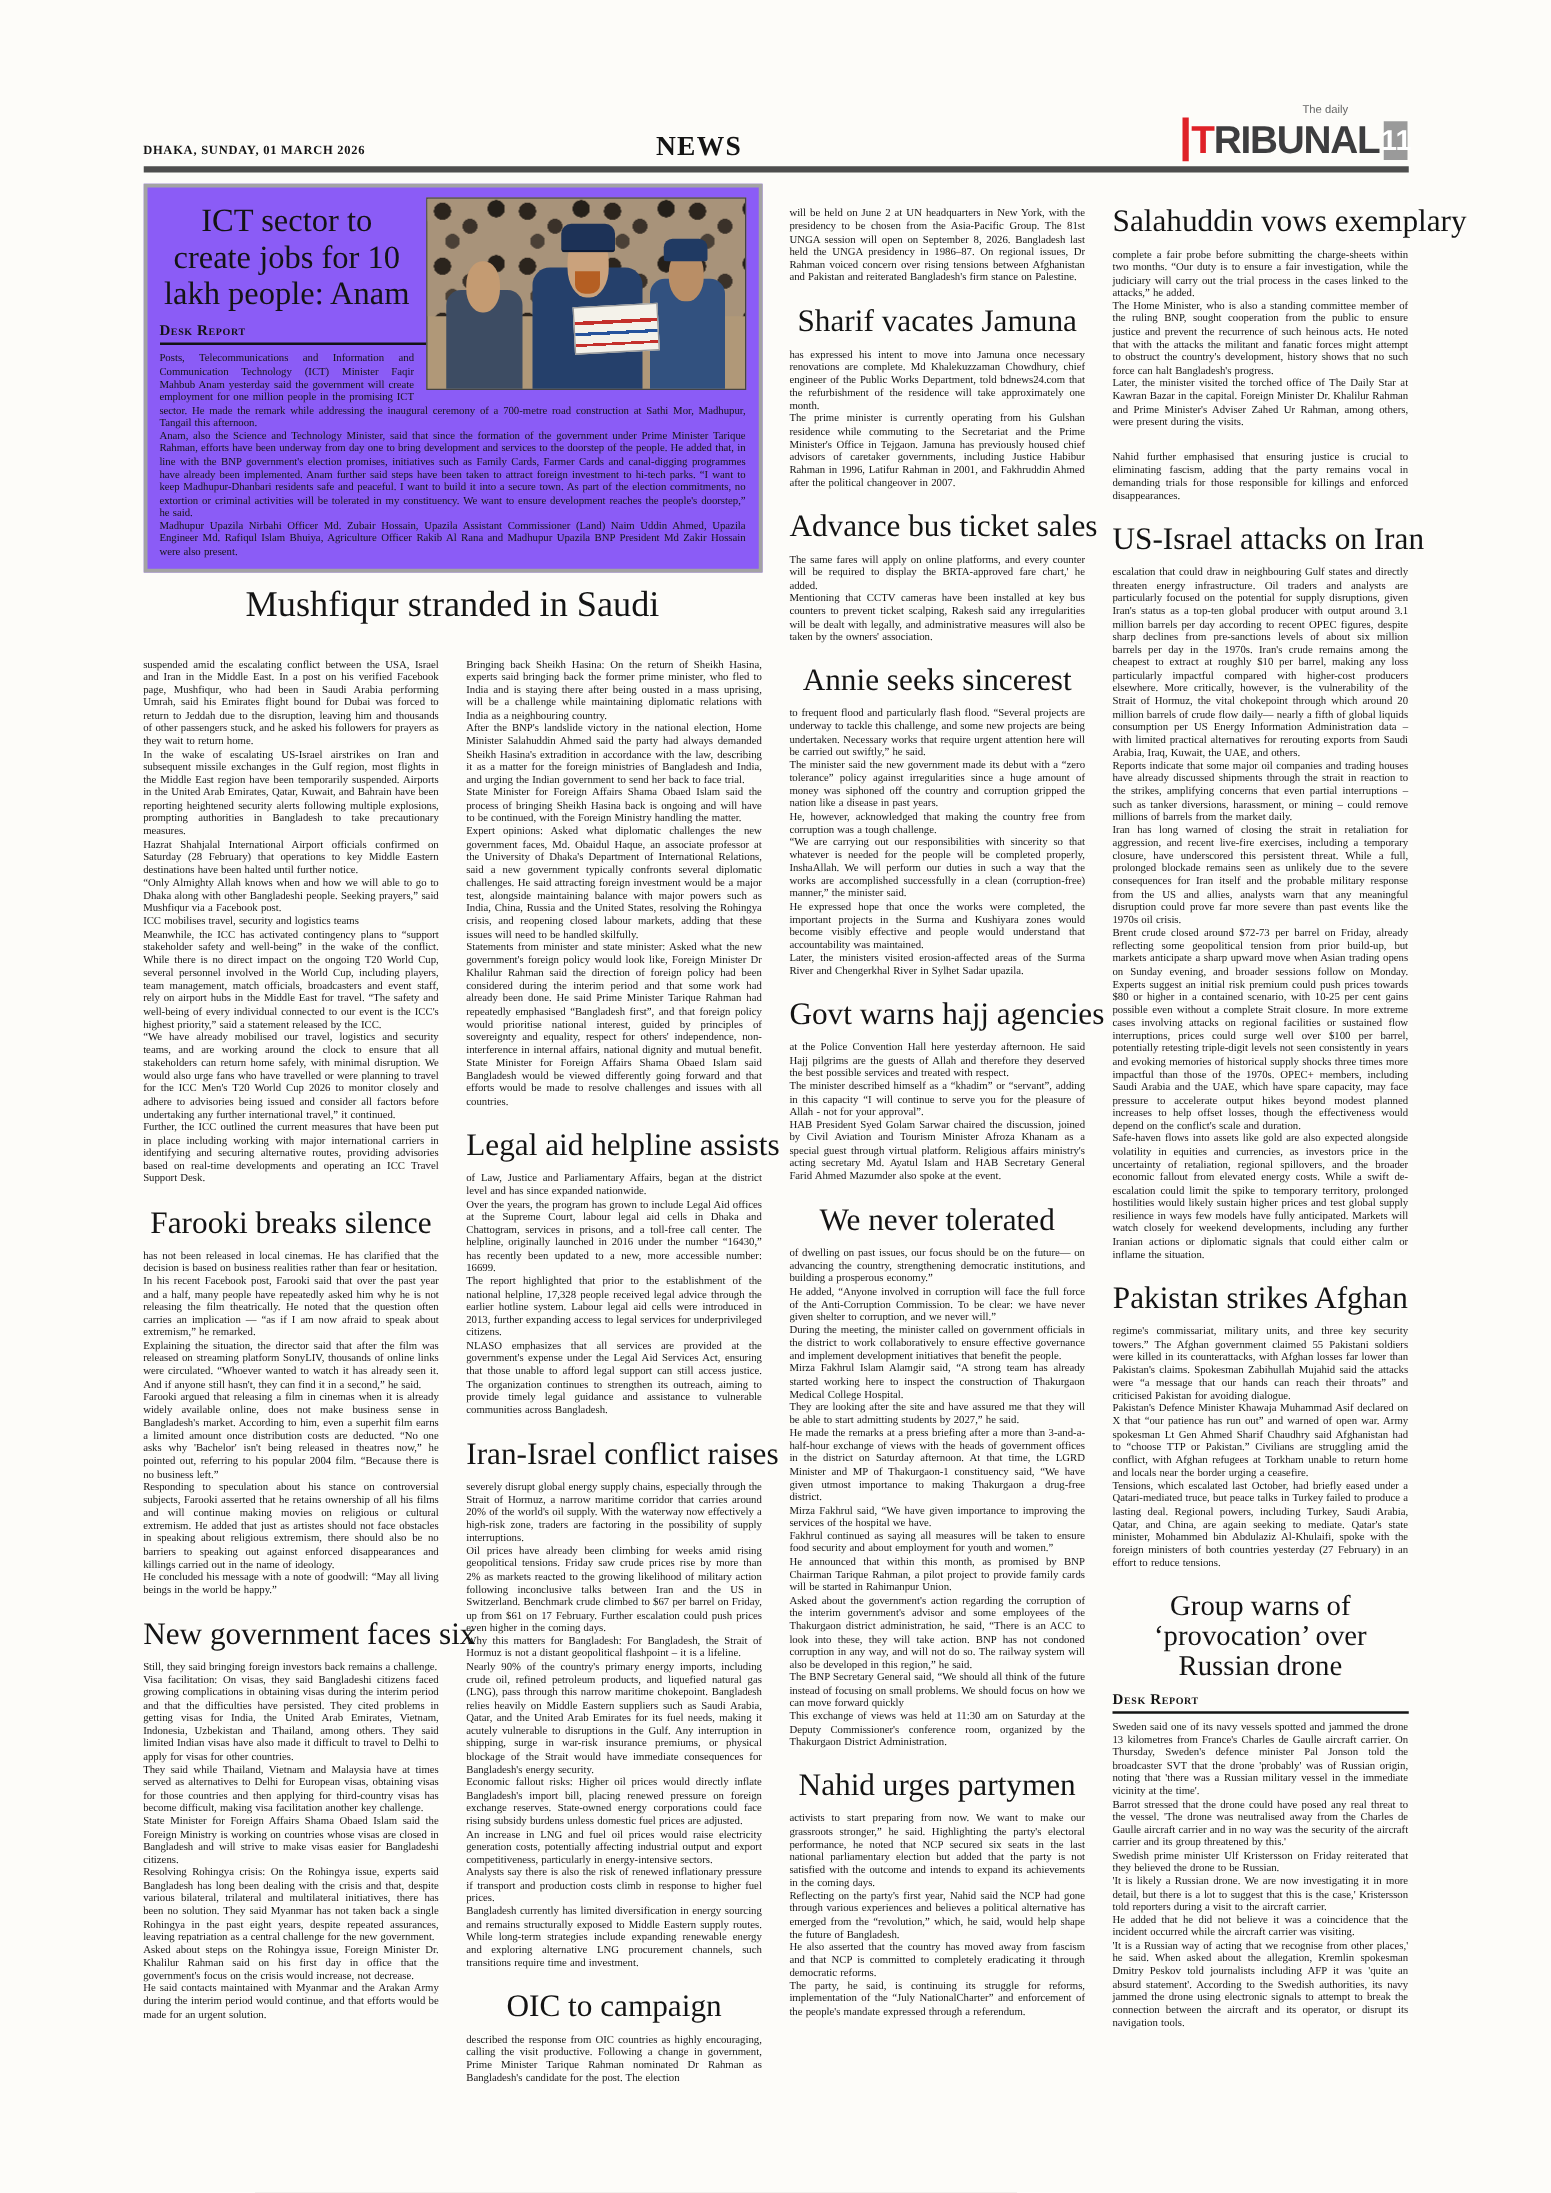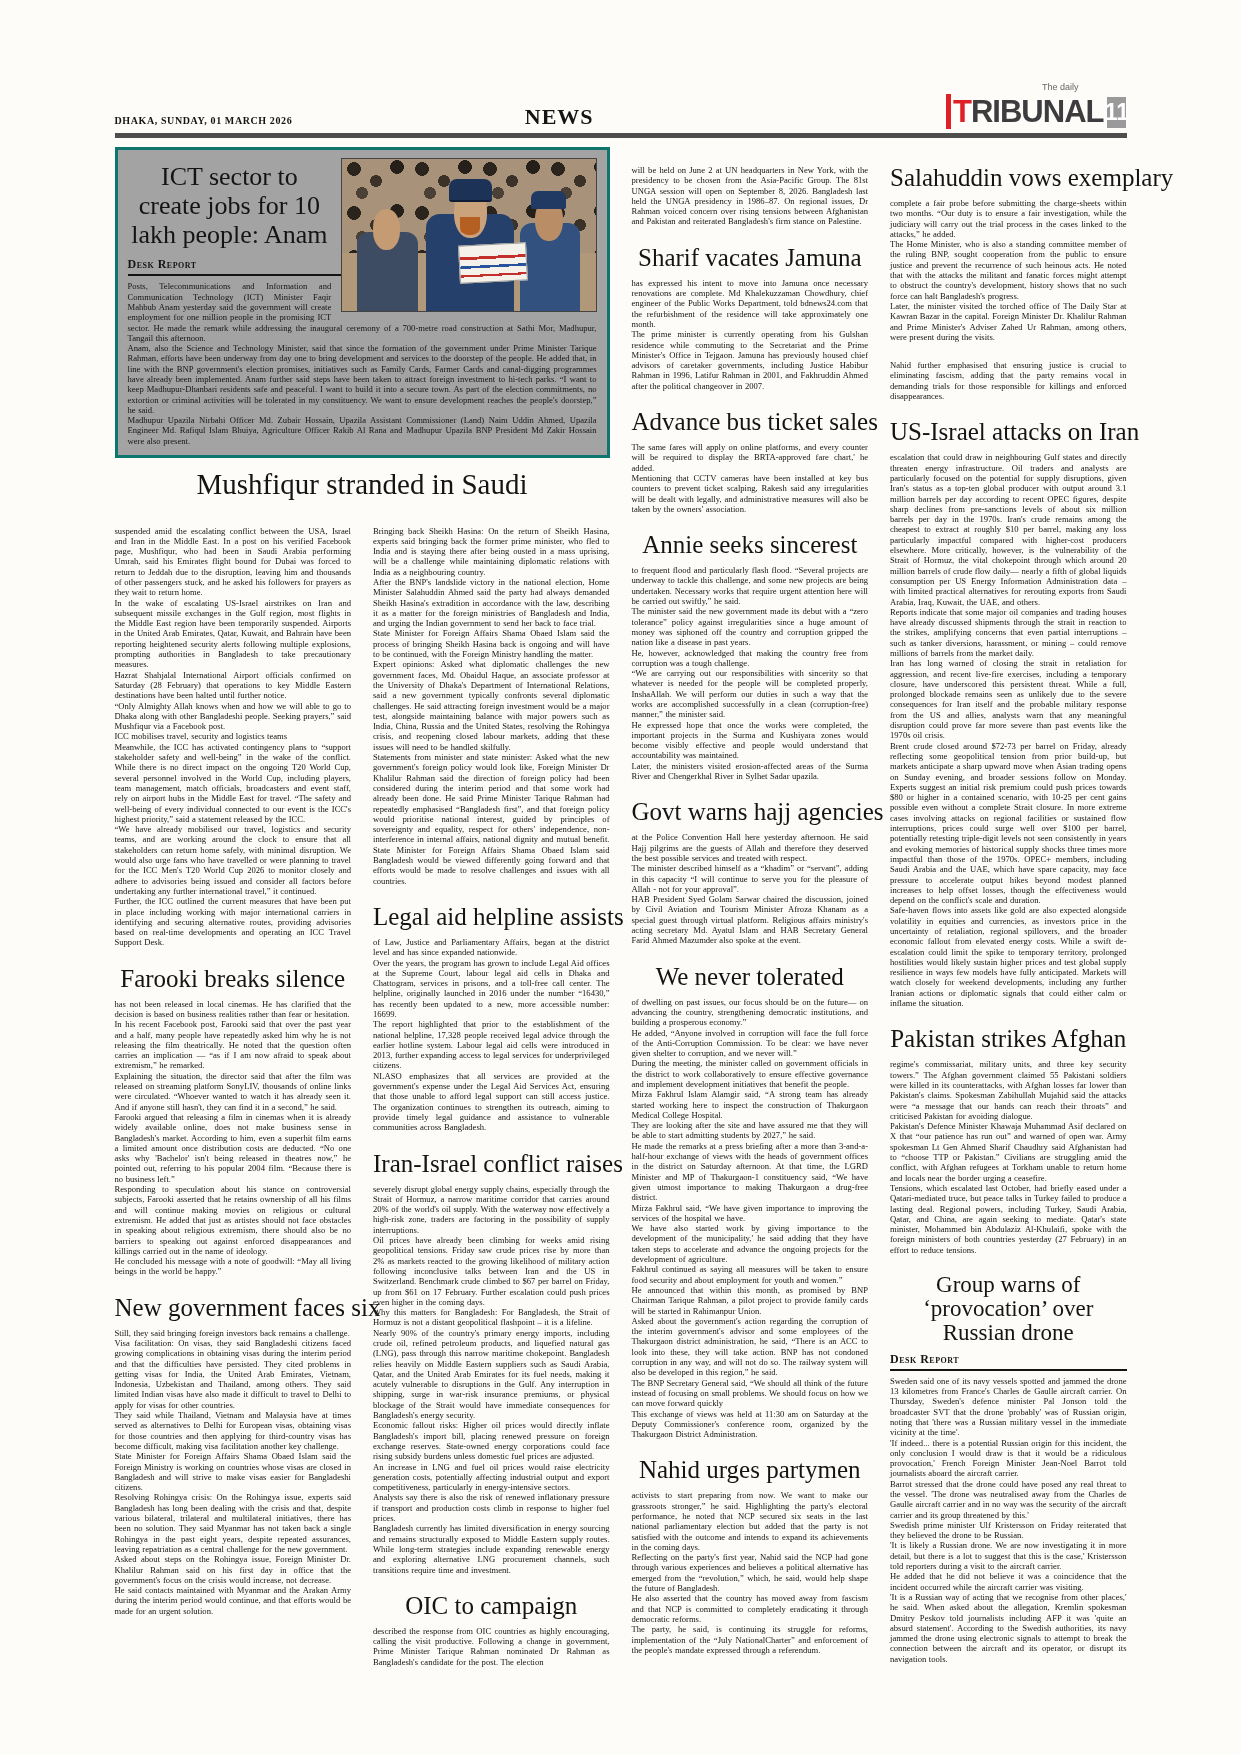--- a/index.html
+++ b/index.html
@@ -28,21 +28,21 @@
   
   article.article{margin:18px 0 8px 0;}
   article.article p{font:8.6px/10.3px "Liberation Serif",serif;text-align:justify;margin:0;word-spacing:.4px;}
   article.article h2{font:400 25px/1.04 "Liberation Serif",serif;text-align:center;margin:10px 0 7px;white-space:nowrap;overflow:visible;}
   article.article h2.wrap{white-space:normal;font-size:23px;}
   .span-headline{font:400 29px/1.05 "Liberation Serif",serif;text-align:center;margin:11px 0 8px;white-space:nowrap;}
   b.lead-in{font-weight:normal;}
   .byline{font:bold 12px "Liberation Serif",serif;font-variant:small-caps;letter-spacing:.5px;border-bottom:2px solid #141414;padding-bottom:2px;margin:2px 0 5px;}
 
   
-  .lead-box{border:3px solid #0f766e;padding:8px 10px 9px;margin-bottom:2px;background:#a3a3a3;}
+  .lead-box{border:3px solid #a3a3a3;padding:8px 10px 9px;margin-bottom:2px;background:#8b5cf6;}
   .lead-box::after{content:"";display:block;clear:both;}
   .lead-photo{float:right;width:54%;height:152px;margin:0 0 6px 10px;position:relative;overflow:hidden;border:1px solid #444;background:#b09878;}
   .lead-headline{font:400 26px/1.12 "Liberation Serif",serif;text-align:center;margin:4px 6px 8px 0;}
   .lead-byline{width:auto;margin-right:8px;}
   .lead-box p{font:8.6px/10.3px "Liberation Serif",serif;text-align:justify;margin:0;word-spacing:.4px;}
 
   
   .ph{position:absolute;}
   .ph-crowd{top:0;left:0;right:0;height:62%;
     background-color:#a8937a;
@@ -211,21 +211,20 @@
           </article>
           <article class="article">
             <h2>We never tolerated</h2>
             <p>of dwelling on past issues, our focus should be on the future— on advancing the country, strengthening democratic institutions, and building a prosperous economy.”</p>
             <p>He added, “Anyone involved in corruption will face the full force of the Anti-Corruption Commission. To be clear: we have never given shelter to corruption, and we never will.”</p>
             <p>During the meeting, the minister called on government officials in the district to work collaboratively to ensure effective governance and implement development initiatives that benefit the people.</p>
             <p><b class="lead-in">Mirza Fakhrul </b>Islam Alamgir said, “A strong team has already started working here to inspect the construction of Thakurgaon Medical College Hospital.</p>
             <p>They are looking after the site and have assured me that they will be able to start admitting students by 2027,” he said.</p>
             <p>He made the remarks at a press briefing after a more than 3-and-a-half-hour exchange of views with the heads of government offices in the district on Saturday afternoon. At that time, the LGRD Minister and MP of Thakurgaon-1 constituency said, “We have given utmost importance to making Thakurgaon a drug-free district.</p>
             <p>Mirza Fakhrul said, “We have given importance to improving the services of the hospital we have.</p>
-            <p>We have also started work by giving importance to the development of the municipality,' he said adding that they have taken steps to accelerate and advance the ongoing projects for the development of agriculture.</p>
             <p>Fakhrul continued as saying all measures will be taken to ensure food security and about employment for youth and women.”</p>
             <p>He announced that within this month, as promised by BNP Chairman Tarique Rahman, a pilot project to provide family cards will be started in Rahimanpur Union.</p>
             <p>Asked about the government's action regarding the corruption of the interim government's advisor and some employees of the Thakurgaon district administration, he said, “There is an ACC to look into these, they will take action. BNP has not condoned corruption in any way, and will not do so. The railway system will also be developed in this region,” he said.</p>
             <p>The BNP Secretary General said, “We should all think of the future instead of focusing on small problems. We should focus on how we can move forward quickly</p>
             <p>This exchange of views was held at 11:30 am on Saturday at the Deputy Commissioner's conference room, organized by the Thakurgaon District Administration.</p>
           </article>
           <article class="article">
             <h2>Nahid urges partymen</h2>
             <p>activists to start preparing from now. We want to make our grassroots stronger,” he said. Highlighting the party's electoral performance, he noted that NCP secured six seats in the last national parliamentary election but added that the party is not satisfied with the outcome and intends to expand its achievements in the coming days.</p>
             <p>Reflecting on the party's first year, Nahid said the NCP had gone through various experiences and believes a political alternative has emerged from the “revolution,” which, he said, would help shape the future of Bangladesh.</p>
@@ -255,21 +254,20 @@
           <article class="article">
             <h2>Pakistan strikes Afghan</h2>
             <p>regime's commissariat, military units, and three key security towers.” The Afghan government claimed 55 Pakistani soldiers were killed in its counterattacks, with Afghan losses far lower than Pakistan's claims. Spokesman Zabihullah Mujahid said the attacks were “a message that our hands can reach their throats” and criticised Pakistan for avoiding dialogue.</p>
             <p>Pakistan's Defence Minister Khawaja Muhammad Asif declared on X that “our patience has run out” and warned of open war. Army spokesman Lt Gen Ahmed Sharif Chaudhry said Afghanistan had to “choose TTP or Pakistan.” Civilians are struggling amid the conflict, with Afghan refugees at Torkham unable to return home and locals near the border urging a ceasefire.</p>
             <p>Tensions, which escalated last October, had briefly eased under a Qatari-mediated truce, but peace talks in Turkey failed to produce a lasting deal. Regional powers, including Turkey, Saudi Arabia, Qatar, and China, are again seeking to mediate. Qatar's state minister, Mohammed bin Abdulaziz Al-Khulaifi, spoke with the foreign ministers of both countries yesterday (27 February) in an effort to reduce tensions.</p>
           </article>
           <article class="article">
             <h2 class="wrap">Group warns of ‘provocation’ over Russian drone</h2>
             <div class="byline">Desk Report</div>
             <p>Sweden said one of its navy vessels spotted and jammed the drone 13 kilometres from France's Charles de Gaulle aircraft carrier. On Thursday, Sweden's defence minister Pal Jonson told the broadcaster SVT that the drone 'probably' was of Russian origin, noting that 'there was a Russian military vessel in the immediate vicinity at the time'.</p>
-            <p>'If indeed... there is a potential Russian origin for this incident, the only conclusion I would draw is that it would be a ridiculous provocation,' French Foreign Minister Jean-Noel Barrot told journalists aboard the aircraft carrier.</p>
             <p>Barrot stressed that the drone could have posed any real threat to the vessel. 'The drone was neutralised away from the Charles de Gaulle aircraft carrier and in no way was the security of the aircraft carrier and its group threatened by this.'</p>
             <p>Swedish prime minister Ulf Kristersson on Friday reiterated that they believed the drone to be Russian.</p>
             <p>'It is likely a Russian drone. We are now investigating it in more detail, but there is a lot to suggest that this is the case,' Kristersson told reporters during a visit to the aircraft carrier.</p>
             <p>He added that he did not believe it was a coincidence that the incident occurred while the aircraft carrier was visiting.</p>
             <p>'It is a Russian way of acting that we recognise from other places,' he said. When asked about the allegation, Kremlin spokesman Dmitry Peskov told journalists including AFP it was 'quite an absurd statement'. According to the Swedish authorities, its navy jammed the drone using electronic signals to attempt to break the connection between the aircraft and its operator, or disrupt its navigation tools.</p>
           </article>
         </div>
 
     </div>
   </div>

